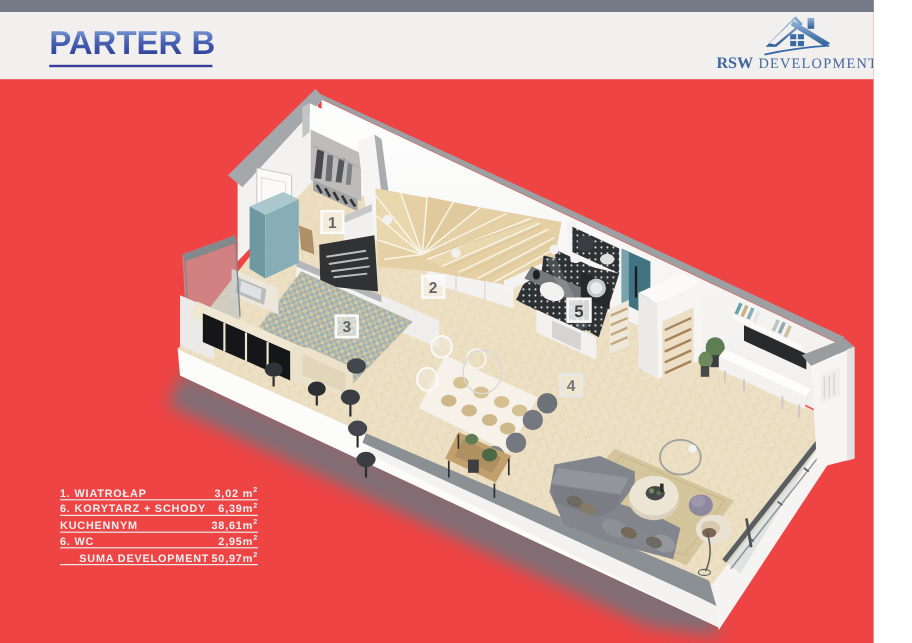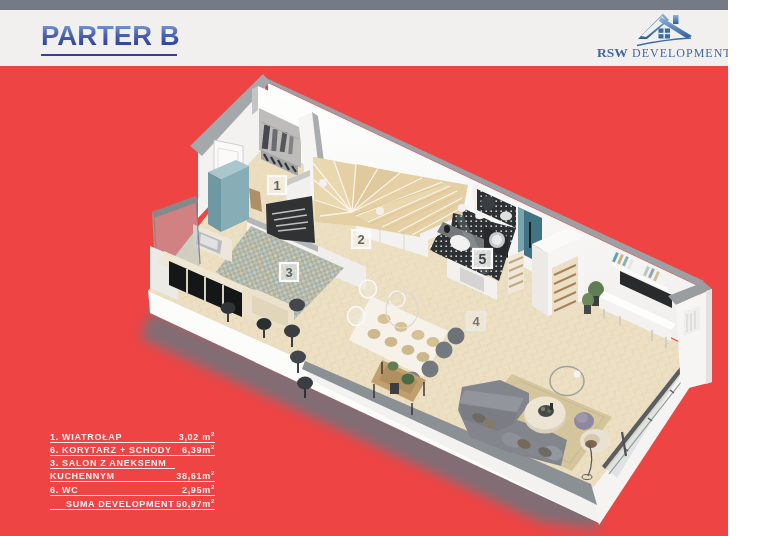--- a/index.html
+++ b/index.html
@@ -3,21 +3,21 @@
 <meta charset="utf-8">
 <style>
 html,body{margin:0;padding:0;}
 #page{position:relative;width:728px;height:536px;background:#ef4444;overflow:hidden;font-family:"Liberation Sans",sans-serif;}
 .topstrip{position:absolute;left:0;top:0;width:760px;height:10px;background:#747a86;}
 .band{position:absolute;left:0;top:10px;width:760px;height:56px;background:#f1f0ee;}
 .title{position:absolute;left:41px;top:20px;font-size:27.5px;font-weight:bold;letter-spacing:0px;
   background:linear-gradient(180deg,#8fb0e0 0%,#4a63b4 45%,#232e8c 100%);
   -webkit-background-clip:text;background-clip:text;color:transparent;}
 .titleline{position:absolute;left:41px;top:54px;width:136px;height:2px;background:#3a3c9c;}
-.legend{position:absolute;left:50px;top:404px;width:165px;color:#eef0f2;font-size:9px;font-weight:bold;letter-spacing:0.7px;white-space:nowrap;margin-top:26px;}
+.legend{position:absolute;left:50px;top:404px;width:165px;color:#eef0f2;font-size:9px;font-weight:bold;letter-spacing:0.7px;white-space:nowrap;}
 .legend .row{display:flex;justify-content:space-between;align-items:flex-end;height:11.6px;border-bottom:1.2px solid #e8eaec;margin-bottom:1px;}
 .legend .row.noline{border-bottom:none;}
 .legend .shortline{border-bottom:1.2px solid #e8eaec;width:125px;}
 .legend sup{font-size:6px;}
 #plan{position:absolute;left:0;top:0;}
 </style>
 </head>
 <body>
 <div id="page">
 
@@ -447,23 +447,20 @@
 
 <div class="legend">
   <div class="row">
         <span>1. WIATROŁAP</span>
         <span>3,02 m<sup>2</sup></span>
       </div>
   <div class="row">
         <span>6. KORYTARZ + SCHODY</span>
         <span>6,39m<sup>2</sup></span>
       </div>
-  <div class="row noline">
-        <span class="shortline">3. SALON Z ANEKSENM</span>
-      </div>
   <div class="row">
         <span>KUCHENNYM</span>
         <span>38,61m<sup>2</sup></span>
       </div>
   <div class="row">
         <span>6. WC</span>
         <span>2,95m<sup>2</sup></span>
       </div>
   <div class="row">
         <span style="padding-left:16px;">SUMA DEVELOPMENT</span>

